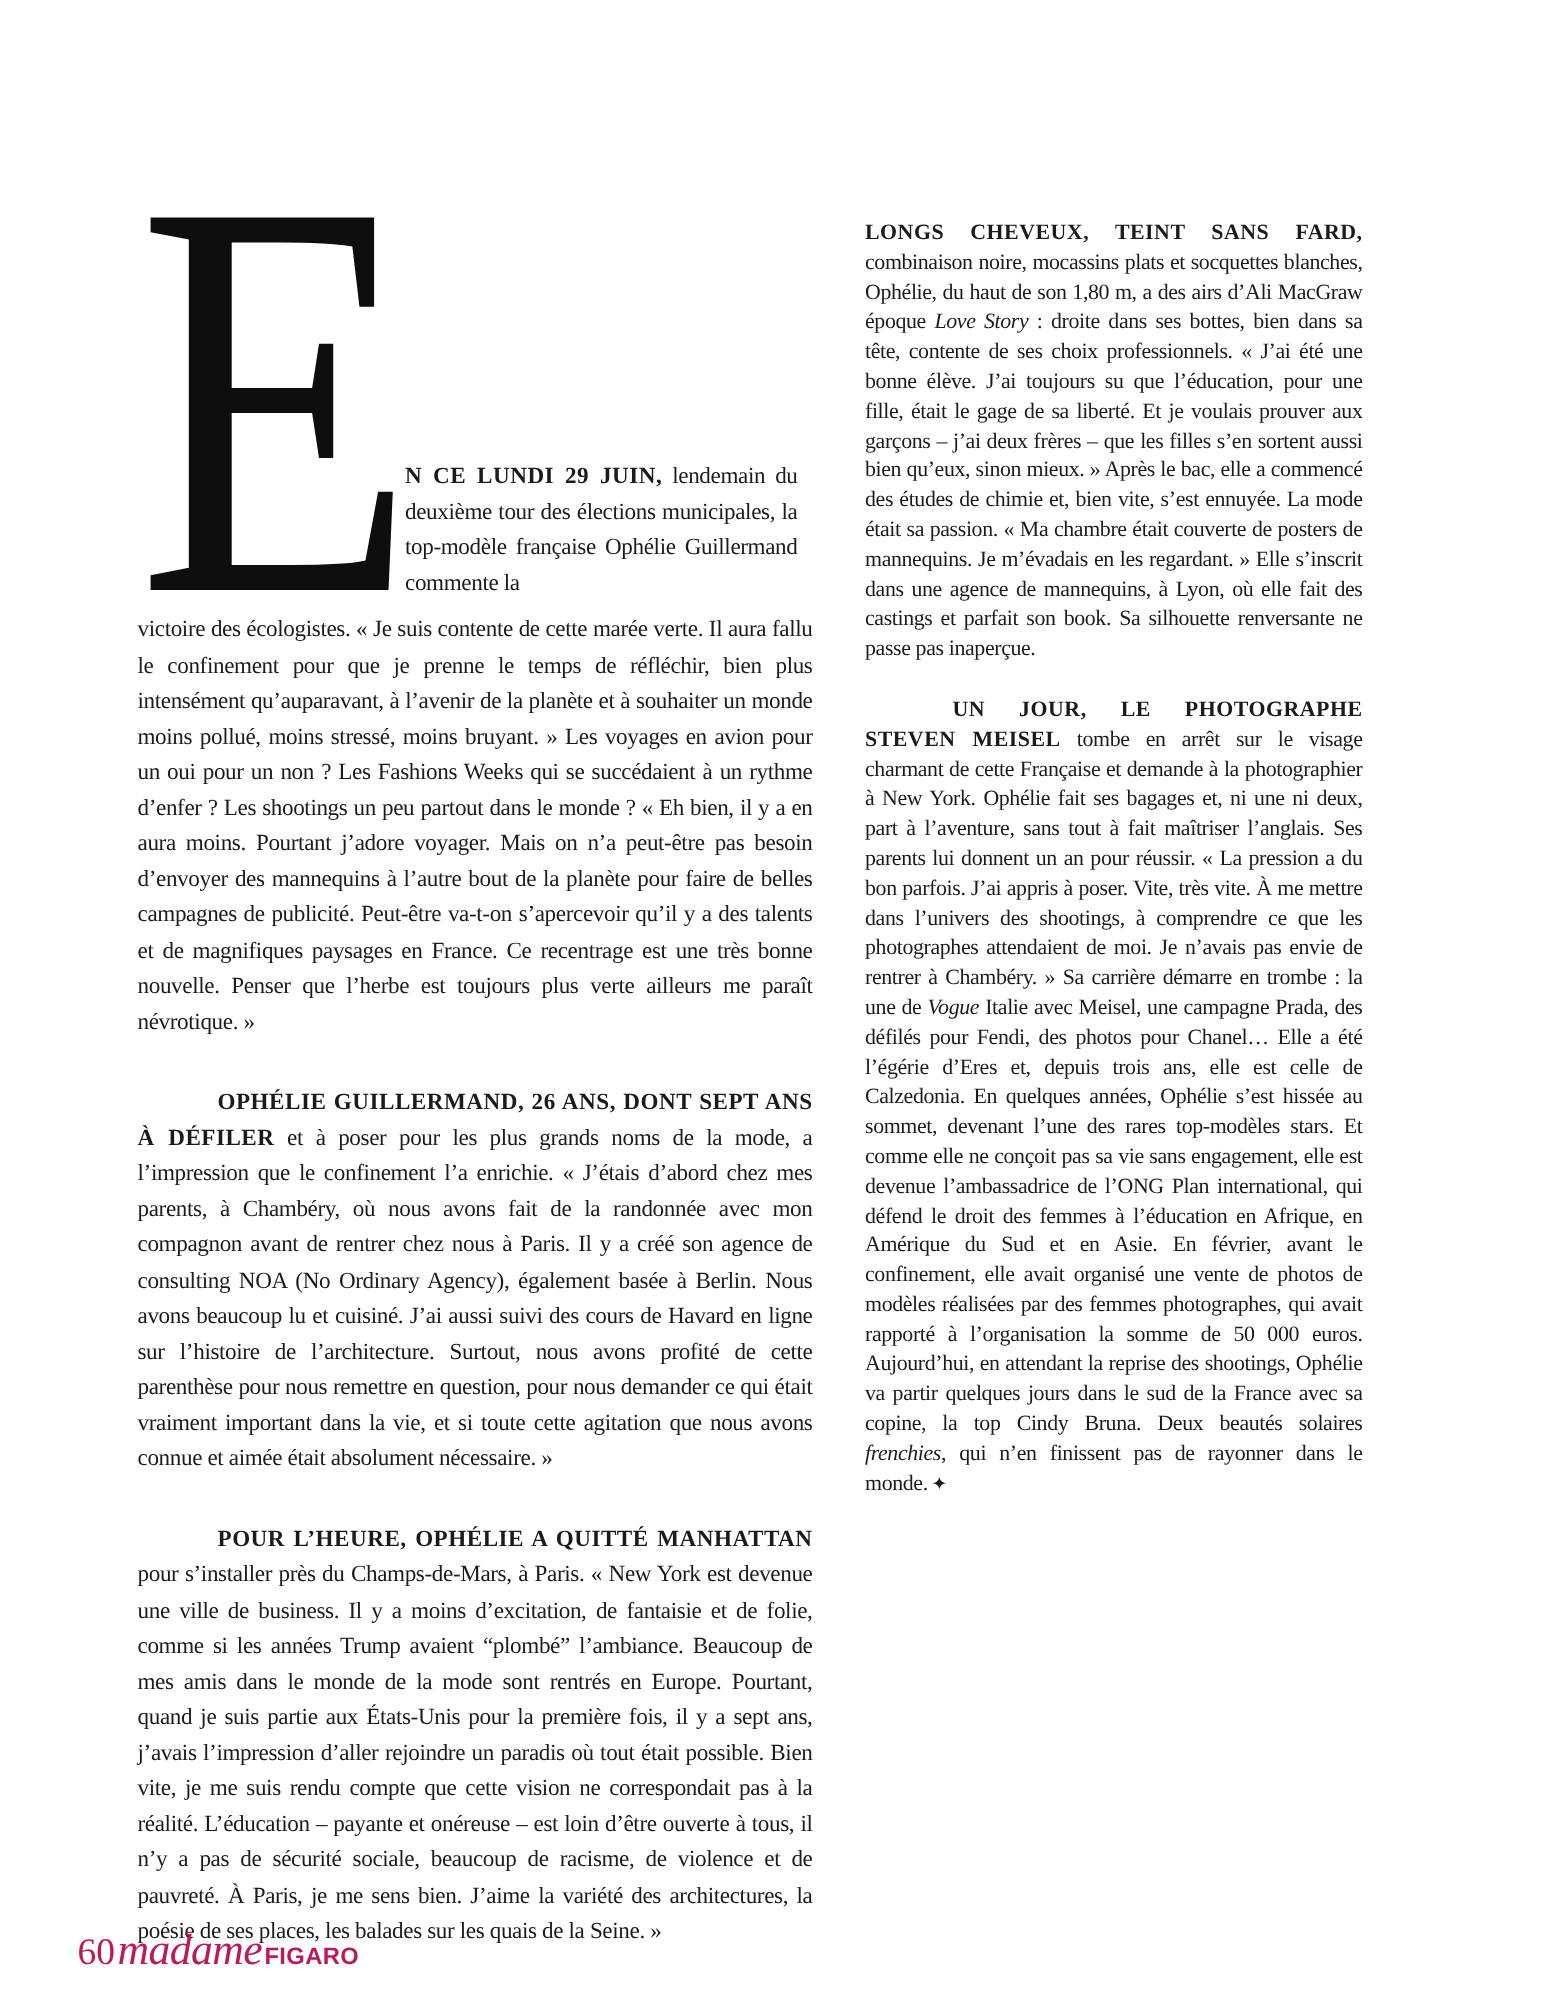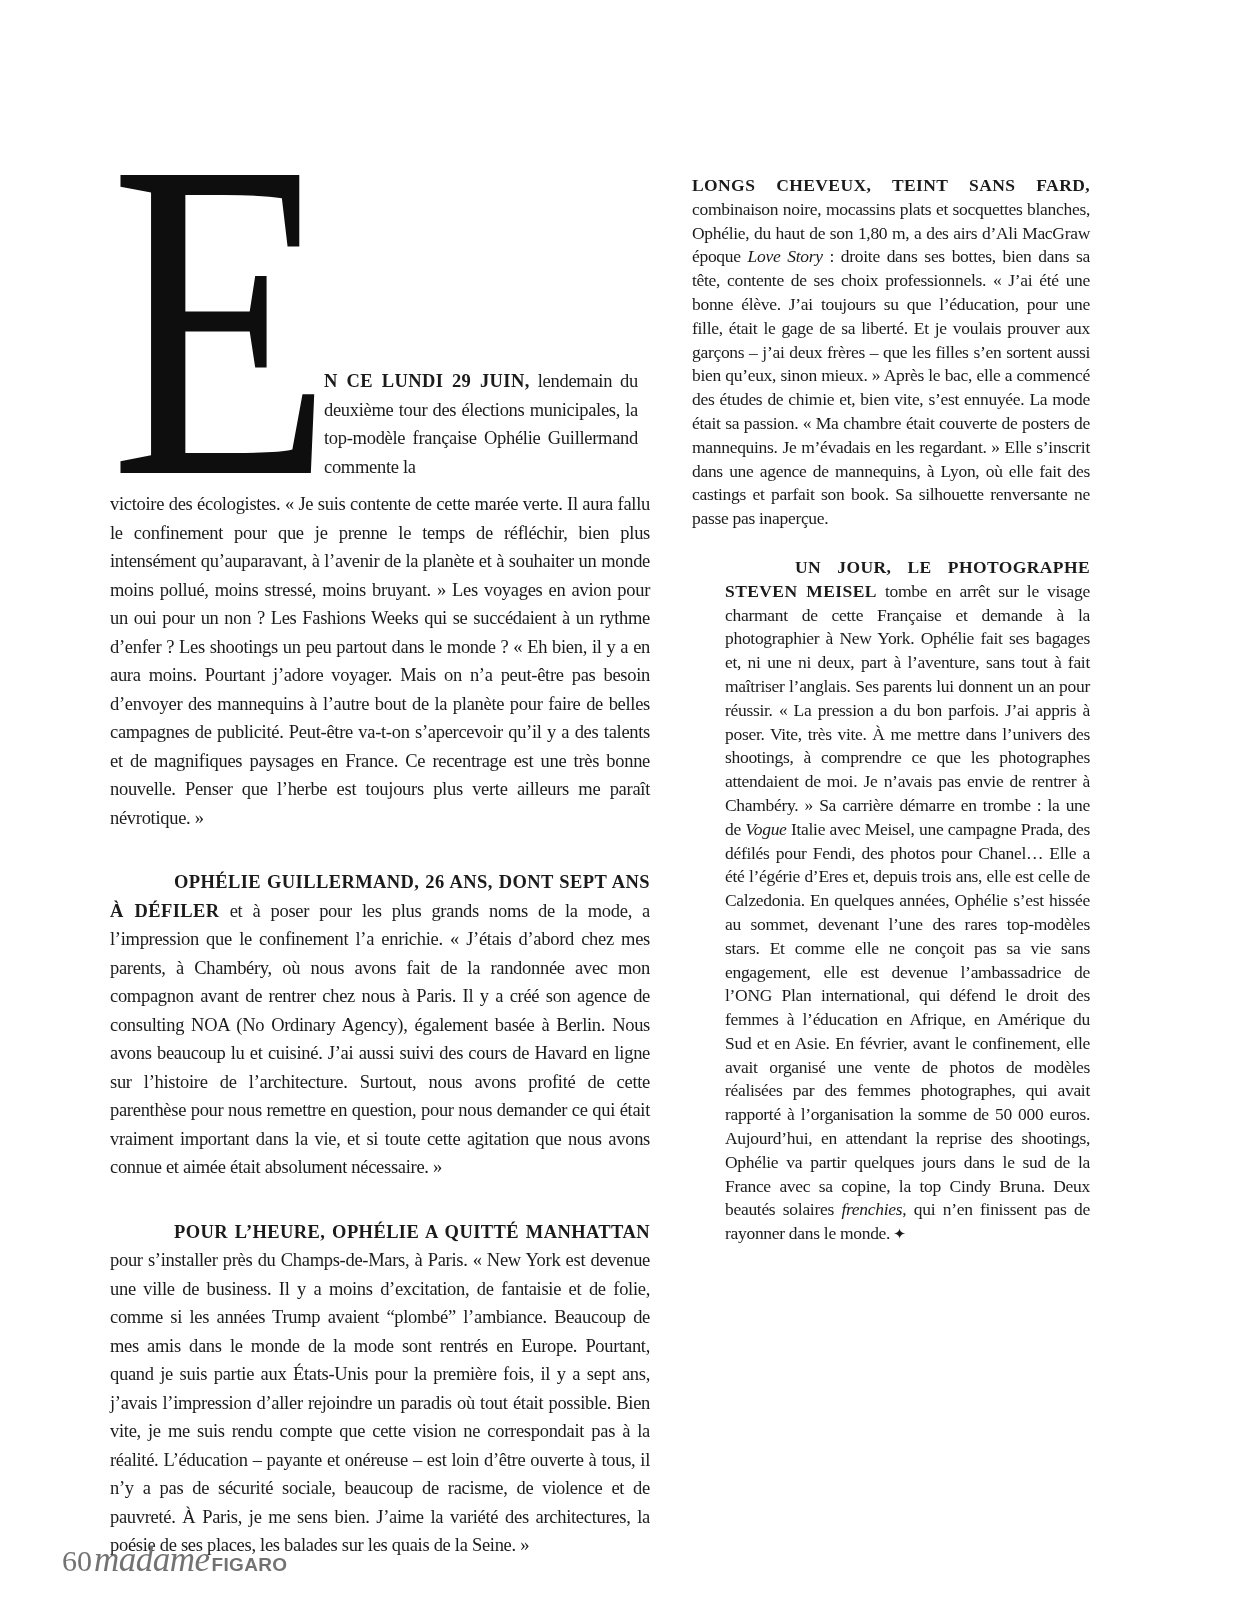--- a/index.html
+++ b/index.html
@@ -41,28 +41,28 @@
     hyphens: auto; -webkit-hyphens: auto;
   }
   .body-sm {
     font-size: 17.5px; line-height: 23.8px;
     text-align: justify; letter-spacing: -0.3px;
     margin: 0;
     hyphens: auto; -webkit-hyphens: auto;
   }
   .para-cont { margin-top: 8px; }
   .para-indent-lg { margin-top: 36px; text-indent: 64px; }
-  .para-indent-sm { margin-top: 25px; text-indent: 70px; margin-left: 33px; }
+  .para-indent-sm { margin-top: 25px; text-indent: 70px; }
   .seg-bold { font-weight: 700; letter-spacing: 0.4px; }
   .seg-italic { font-style: italic; }
   .end-mark { font-style: normal; padding-left: 3px; font-size: 15px; }
   .footer {
     position: absolute; left: 62px; top: 1542px;
     display: flex; align-items: baseline;
-    color: #737373; white-space: nowrap;
+    color: #be185d; white-space: nowrap;
   }
   .footer-num {
     font-family: "Liberation Serif", serif;
     font-size: 30px; line-height: 1; font-weight: 400;
   }
   .footer-madame {
     font-family: "Liberation Serif", serif;
     font-size: 35px; line-height: 1; font-style: italic;
     letter-spacing: -0.5px; margin-left: 2px;
   }

